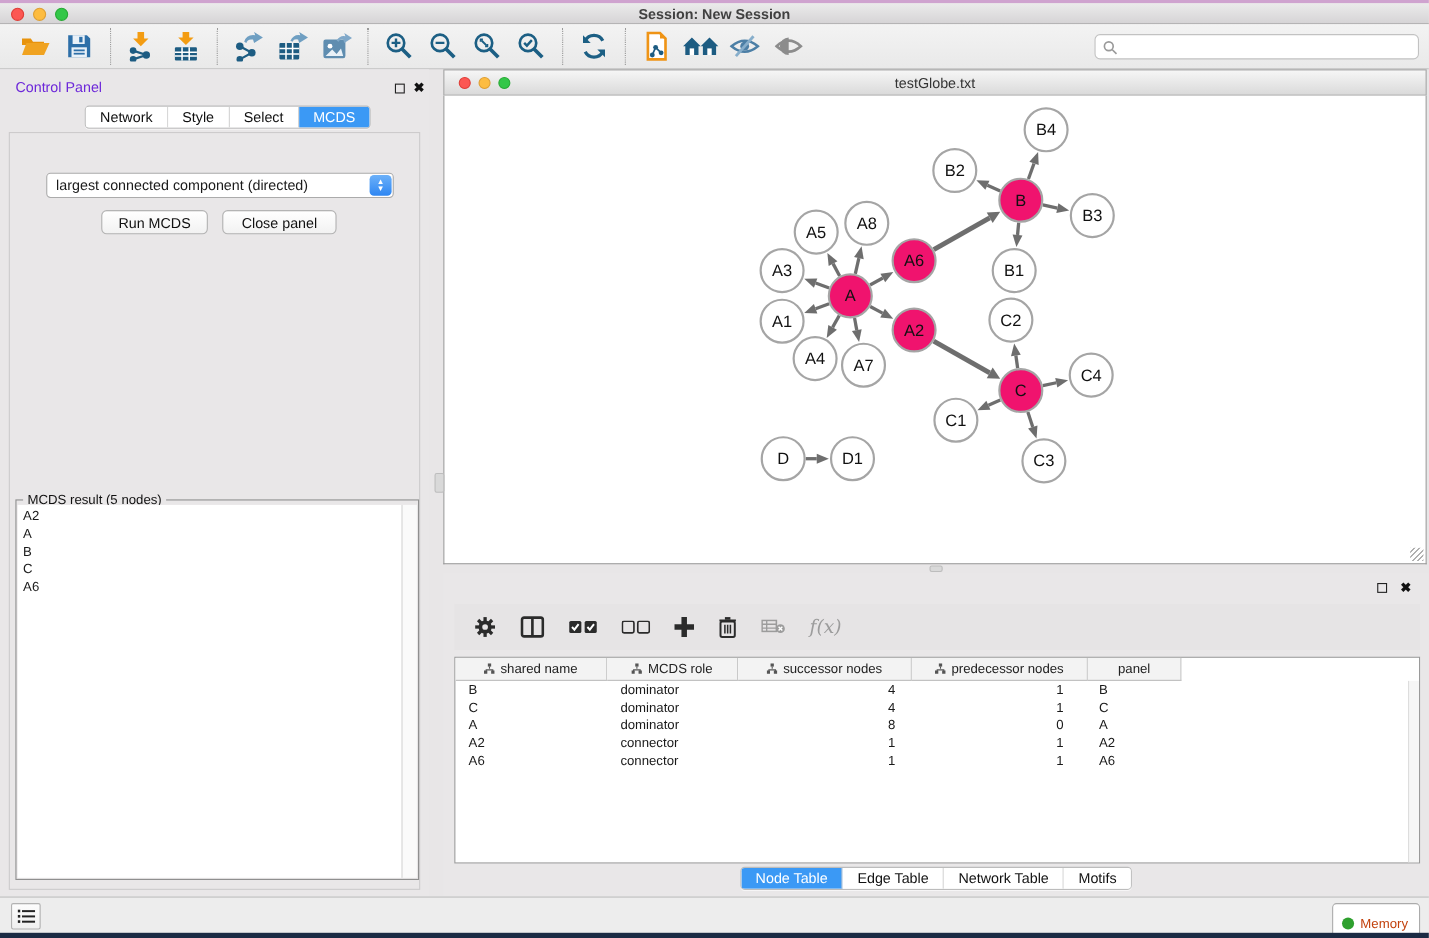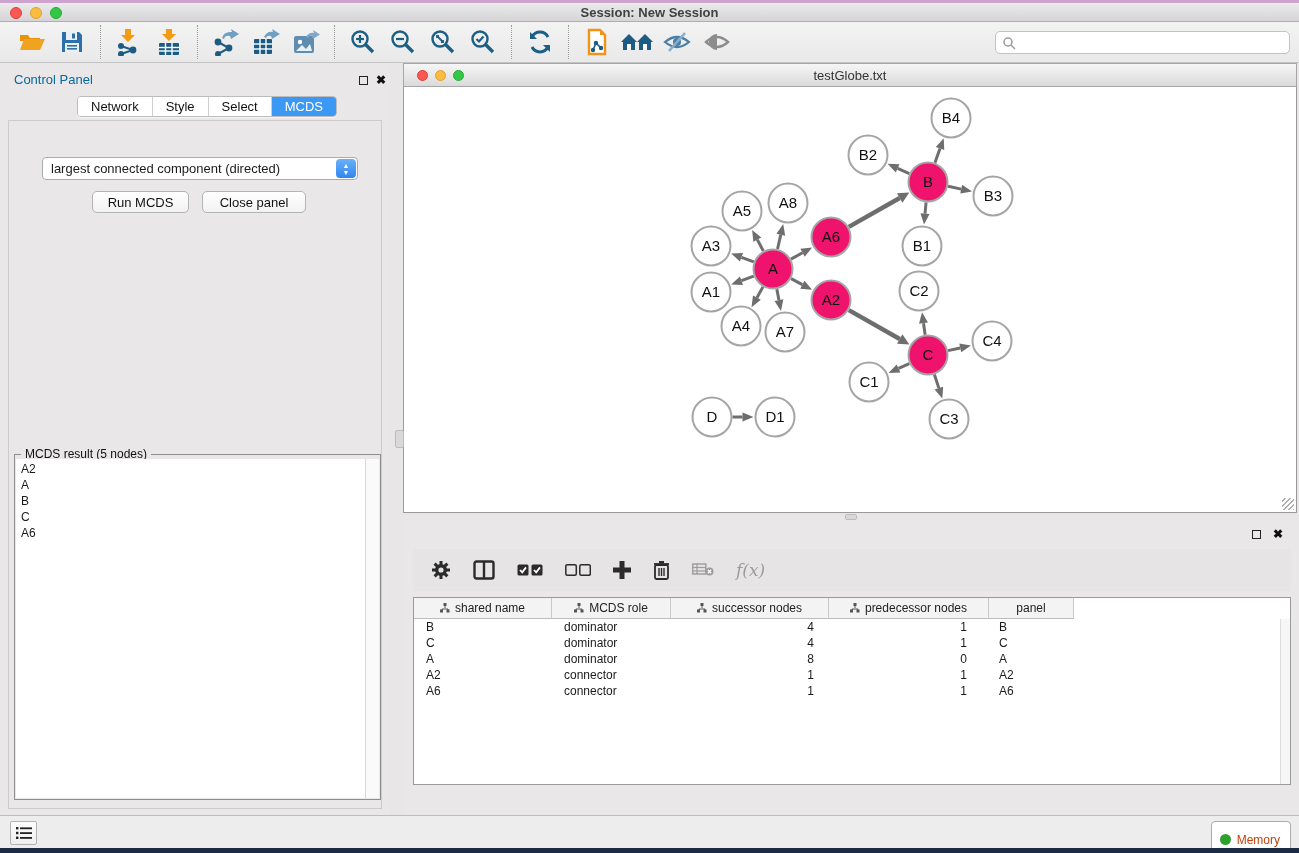--- a/index.html
+++ b/index.html
@@ -23,21 +23,21 @@
     background:linear-gradient(#f3f3f3,#e9e9e9); border-bottom:1px solid #c4c4c4;
     display:flex; align-items:center; padding-left:12px; }
   .tb-btn { width:40px; height:32px; display:flex; align-items:center; justify-content:center; }
   .tb-sep { width:0; height:34px; border-left:1px dotted #9a9a9a; margin:0 8px; }
   .search-wrap { position:absolute; right:9px; top:9px; width:295px; height:23px; background:#fff;
     border:1px solid #c2c2c2; border-radius:5px; display:flex; align-items:center; padding-left:6px; }
   .search-wrap input { border:none; outline:none; flex:1; font-size:12px; height:18px; background:transparent; }
 
   
   .control-panel { position:absolute; left:0; top:63px; width:390px; height:752px; background:#e9e7e8; }
-  .cp-title { position:absolute; left:14px; top:9px; font-size:13px; color:#0369a1; }
+  .cp-title { position:absolute; left:14px; top:9px; font-size:13px; color:#6d28d9; }
   .panel-ctl { position:absolute; top:10px; display:flex; align-items:center; justify-content:center;
     width:14px; height:14px; font-size:12px; color:#111; }
   .float-box { width:9px; height:9px; border:1.5px solid #222; }
   .seg { display:flex; background:#fff; border:1px solid #bcbcbc; border-radius:4px; overflow:hidden; height:21px;
     box-shadow:0 1px 0 rgba(255,255,255,.6); }
   .seg-btn { padding:0 13px; font-size:13px; color:#111; display:flex; align-items:center;
     border-right:1px solid #cfcfcf; background:#fff; white-space:nowrap; }
   .seg-btn:last-child { border-right:none; }
   .seg-btn.active { background:#3b99f5; color:#fff; }
   .cp-tabs { position:absolute; left:77px; top:33px; }
@@ -598,20 +598,28 @@
           <div class="td c0" style="width: 138px;">A6</div>
           <div class="td c1" style="width: 119px;">connector</div>
           <div class="td c2" style="width: 158px;">1</div>
           <div class="td c3" style="width: 160px;">1</div>
           <div class="td c4" style="width: 85px;">A6</div>
         </div>
       </div>
     <div class="table-scroll"></div>
   </div>
 
+  <div class="tp-tabs-wrap">
+    <div class="seg">
+        <div class="seg-btn active">Node Table</div>
+        <div class="seg-btn">Edge Table</div>
+        <div class="seg-btn">Network Table</div>
+        <div class="seg-btn">Motifs</div>
+      </div>
+  </div>
 </div>
 
 <div class="statusbar">
   <div class="list-btn">
     <svg width="16" height="14" viewBox="0 0 16 14">
       <g fill="#222">
         <rect x="0" y="1" width="2.4" height="2.4"></rect>
           <rect x="4" y="1.4" width="12" height="1.8"></rect>
         <rect x="0" y="5.8" width="2.4" height="2.4"></rect>
           <rect x="4" y="6.2" width="12" height="1.8"></rect>

